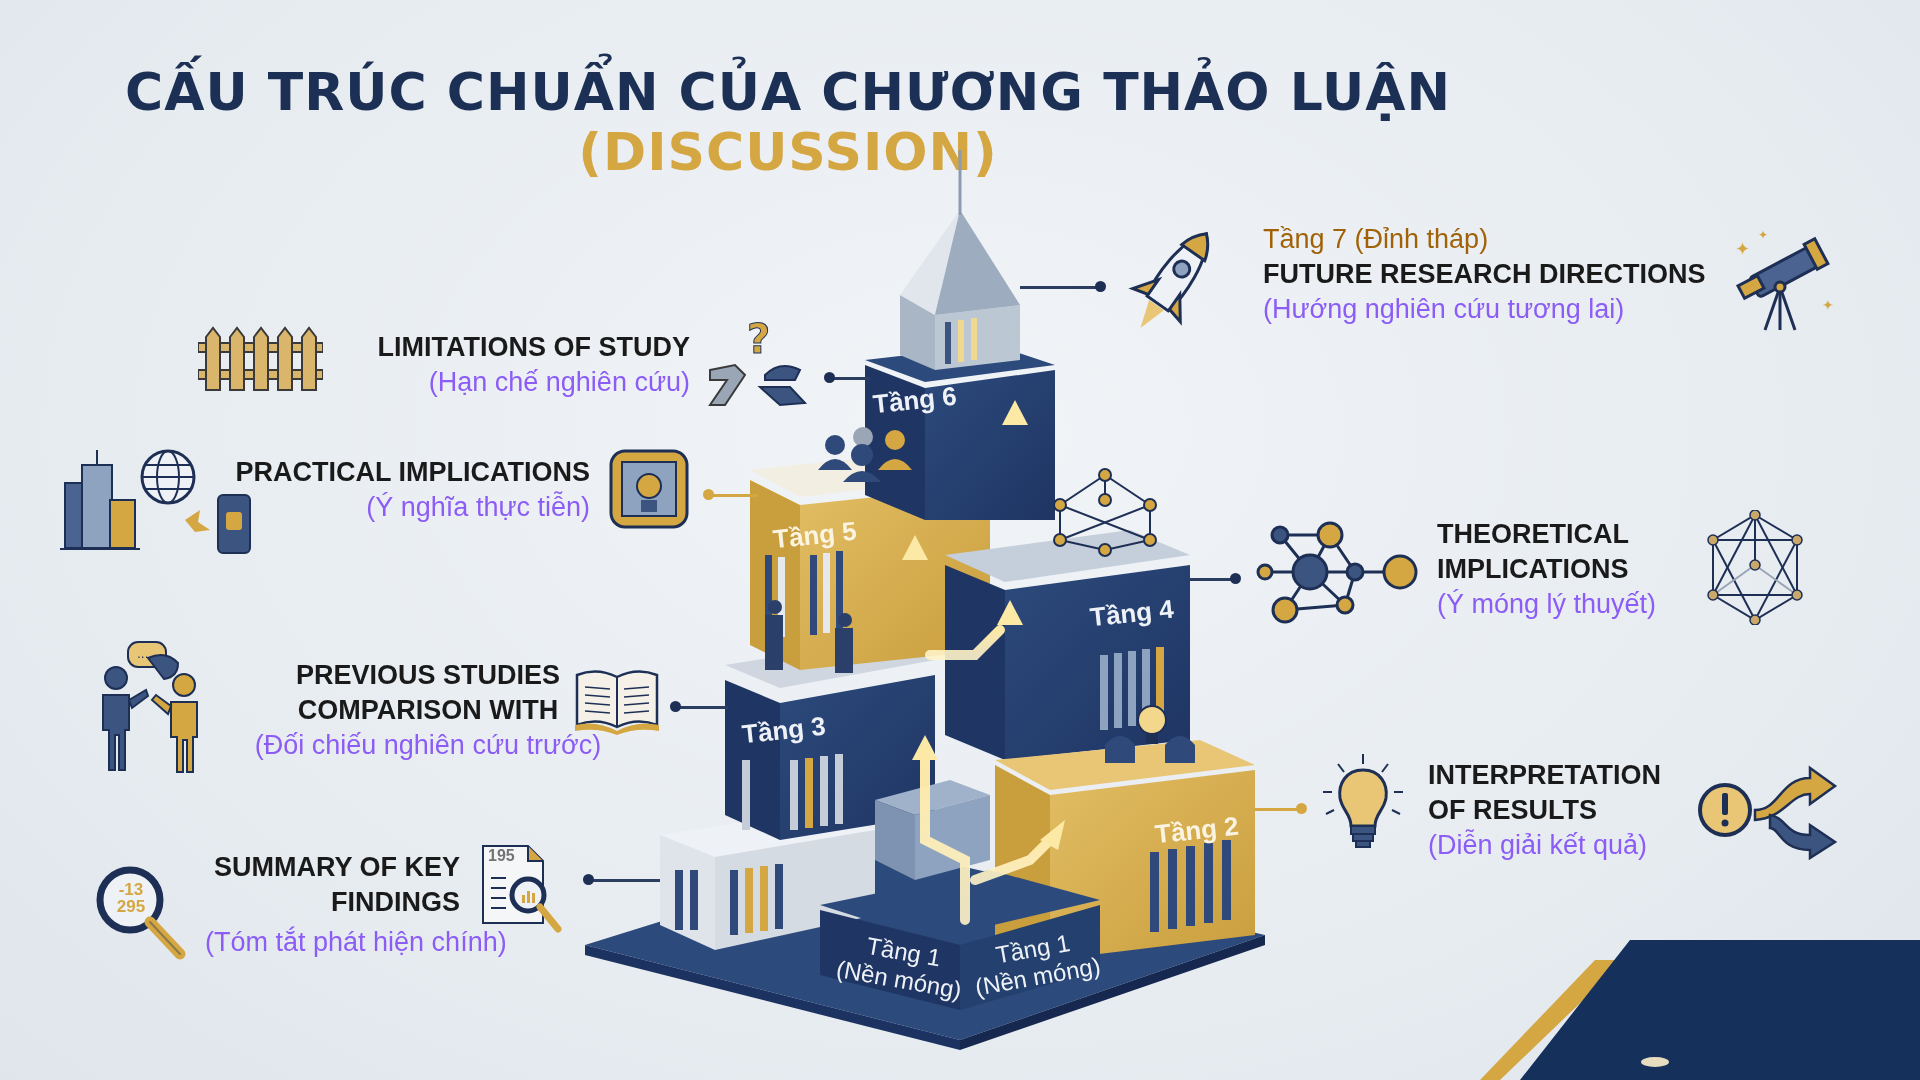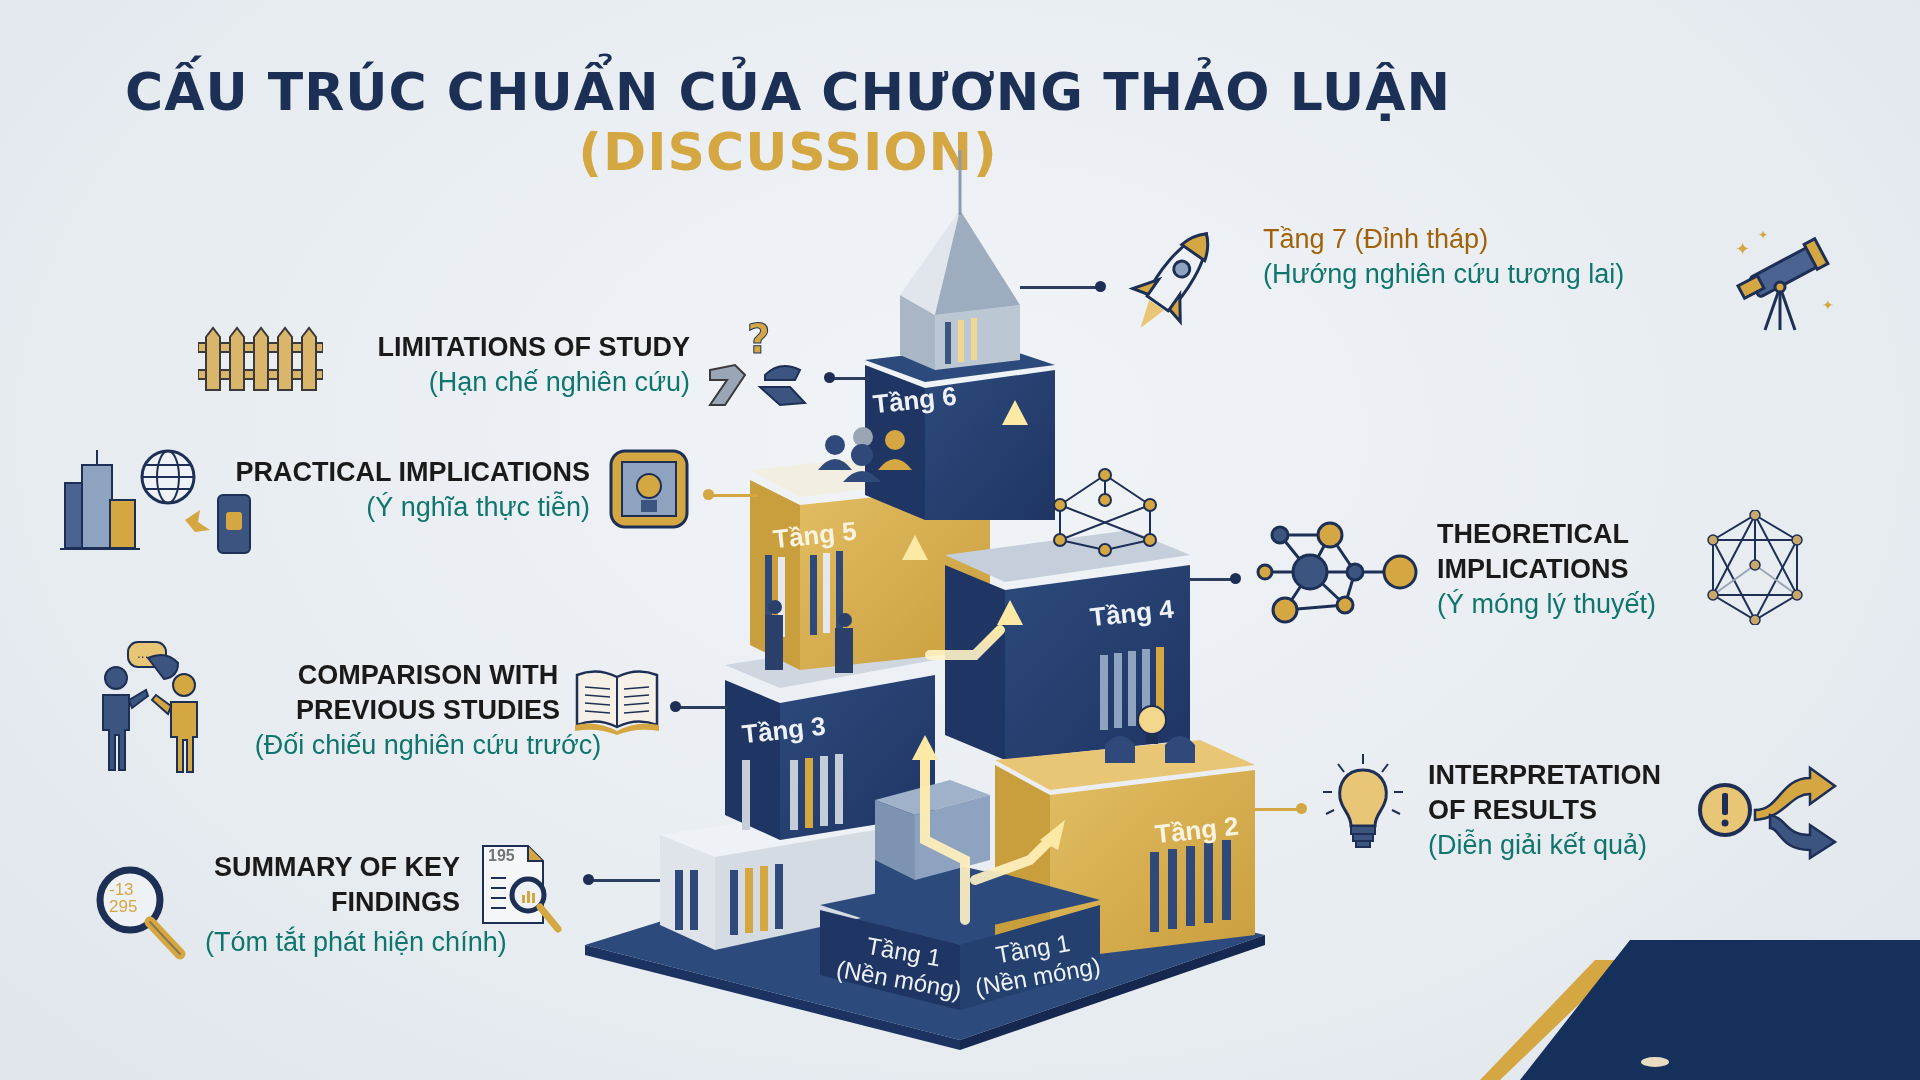--- a/index.html
+++ b/index.html
@@ -13,21 +13,21 @@
   .title {
     position: absolute; left: 0; top: 62px; width: 1576px; text-align: center;
     font-family: "DejaVu Sans", sans-serif; font-weight: bold; font-size: 52px;
     letter-spacing: 1px; color: #1c2f55;
   }
   .title .accent { color: #d4a743; }
 
   .label { position: absolute; }
   .label .tier { font-size: 27px; color: #a16207; line-height: 1.3; }
   .label .heading { font-size: 27px; font-weight: bold; color: #1a1a1a; line-height: 1.3; }
-  .label .sub { font-size: 27px; color: #0f766e; line-height: 1.3; }
+  .label .sub { font-size: 27px; color: #8b5cf6; line-height: 1.3; }
   .right-align { text-align: right; }
   .center-align { text-align: center; }
 
   .icon { position: absolute; }
   .connector { position: absolute; height: 3px; background: #2c3e5f; }
   .connector.gold { background: #d4a743; }
   .dot { position: absolute; width: 11px; height: 11px; border-radius: 50%; background: #1e2f55; }
   .dot.gold { background: #d4a743; }
 
   .tower { position: absolute; left: 0; top: 0; width: 1920px; height: 1080px; pointer-events: none; }
@@ -235,20 +235,21 @@
 <div class="dot" style="left:1230px; top:573px;"></div>
 <div class="connector" style="left:673px; top:706px; width:55px;"></div>
 <div class="dot" style="left:670px; top:701px;"></div>
 <div class="connector gold" style="left:1255px; top:808px; width:45px;"></div>
 <div class="dot gold" style="left:1296px; top:803px;"></div>
 <div class="connector" style="left:588px; top:879px; width:72px;"></div>
 <div class="dot" style="left:583px; top:874px;"></div>
 
 <div class="label" style="left:1263px; top:222px;">
   <div class="tier">Tầng 7 (Đỉnh tháp)</div>
+  <div class="heading">FUTURE RESEARCH DIRECTIONS</div>
   <div class="sub">(Hướng nghiên cứu tương lai)</div>
 </div>
 <svg class="icon" style="left:1125px; top:218px;" width="95" height="130" viewBox="0 0 95 130">
   <g transform="rotate(35 47 65)" stroke="#1e2f55" stroke-width="3">
     <path d="M47,5 C65,25 65,70 60,90 L34,90 C29,70 29,25 47,5 Z" fill="#eef1f5"></path>
     <path d="M47,5 C55,12 59,20 61,28 L33,28 C35,20 39,12 47,5 Z" fill="#d4a743"></path>
     <circle cx="47" cy="48" r="8" fill="#8ea3bf"></circle>
     <path d="M34,70 L18,92 L34,88 Z" fill="#d4a743"></path>
     <path d="M60,70 L76,92 L60,88 Z" fill="#d4a743"></path>
     <path d="M38,92 L47,120 L56,92 Z" fill="#e8c676" stroke="none"></path>
@@ -367,22 +368,22 @@
       <circle cx="92" cy="30" r="5"></circle>
       <circle cx="92" cy="85" r="5"></circle>
     <circle cx="50" cy="110" r="5"></circle>
       <circle cx="8" cy="85" r="5"></circle>
       <circle cx="8" cy="30" r="5"></circle>
     <circle cx="50" cy="55" r="5"></circle>
   </g>
 </svg>
 
 <div class="label center-align" style="left:228px; top:658px; width:400px;">
+  <div class="heading">PREVIOUS STUDIES</div>
   <div class="heading">COMPARISON WITH</div>
-  <div class="heading">PREVIOUS STUDIES</div>
   <div class="sub">(Đối chiếu nghiên cứu trước)</div>
 </div>
 <svg class="icon" style="left:88px; top:640px;" width="125" height="135" viewBox="0 0 125 135">
   <rect x="40" y="2" width="38" height="25" rx="10" fill="#e8c676" stroke="#1e2f55" stroke-width="2"></rect>
   <text x="49" y="18" font-size="12" fill="#1e2f55" font-family="DejaVu Sans, sans-serif">...</text>
   <path d="M60,18 q18,-8 30,5 q0,14 -14,16 z" fill="#3b5480" stroke="#1e2f55" stroke-width="2"></path>
   <g stroke="#1e2f55" stroke-width="2">
     <circle cx="28" cy="38" r="11" fill="#3b5480"></circle>
     <path d="M15,55 h26 v35 h-4 v40 h-6 v-35 h-4 v35 h-6 v-40 h-6 z" fill="#3b5480"></path>
     <path d="M41,60 L58,50 L60,56 L44,68 Z" fill="#3b5480"></path>
@@ -441,21 +442,21 @@
 </div>
 <div class="label" style="left:205px; top:925px; width:380px;">
   <div class="sub">(Tóm tắt phát hiện chính)</div>
 </div>
 <div class="icon" style="left:92px; top:862px; width:100px; height:100px;">
   <svg width="100" height="100" viewBox="0 0 100 100" style="position:absolute;left:0;top:0;">
     <circle cx="38" cy="38" r="30" fill="#eef1f5" stroke="#1e2f55" stroke-width="7"></circle>
     <path d="M58,60 L88,92" stroke="#d4a743" stroke-width="11" stroke-linecap="round"></path>
     <path d="M58,60 L88,92" stroke="#1e2f55" stroke-width="2" stroke-linecap="round" fill="none" opacity="0.4"></path>
   </svg>
-  <div style="position:absolute; left:17px; top:19px; width:44px; font-size:17px; line-height:17px; color:#d4a743; font-weight:normal;">
+  <div style="position:absolute; left:17px; top:19px; width:44px; text-align:center; font-size:17px; line-height:17px; color:#d4a743; font-weight:bold;">
     <div>-13</div>
     <div>295</div>
   </div>
 </div>
 <div class="icon" style="left:478px; top:843px; width:90px; height:98px;">
   <svg width="90" height="98" viewBox="0 0 90 98" style="position:absolute;left:0;top:0;">
     <path d="M5,3 H50 L65,18 V80 H5 Z" fill="#f5f6f8" stroke="#1e2f55" stroke-width="2"></path>
     <path d="M50,3 V18 H65" fill="#d4a743" stroke="#1e2f55" stroke-width="2"></path>
     <line x1="13" y1="35" x2="28" y2="35" stroke="#1e2f55" stroke-width="2"></line>
     <line x1="13" y1="45" x2="28" y2="45" stroke="#1e2f55" stroke-width="2"></line>

